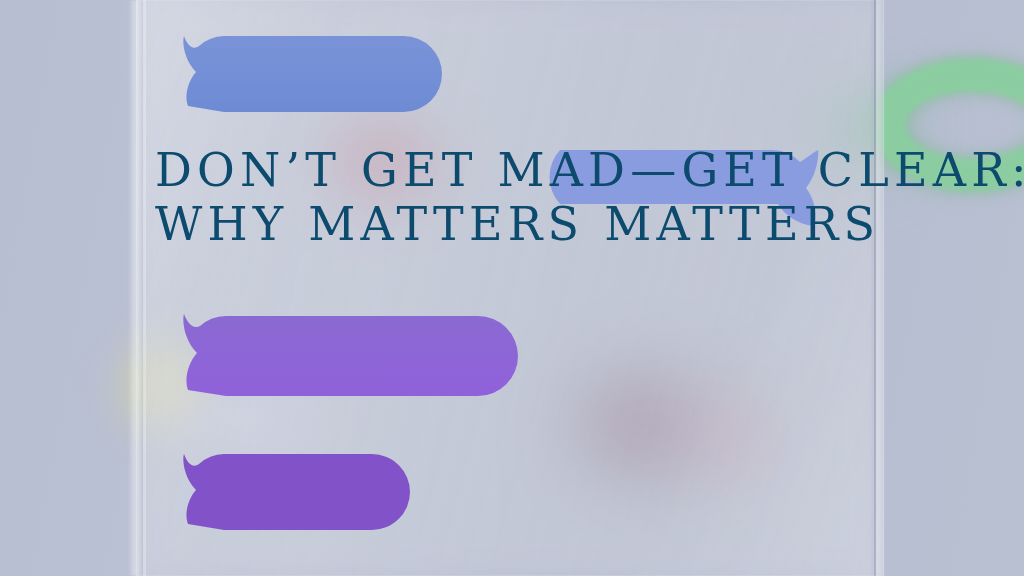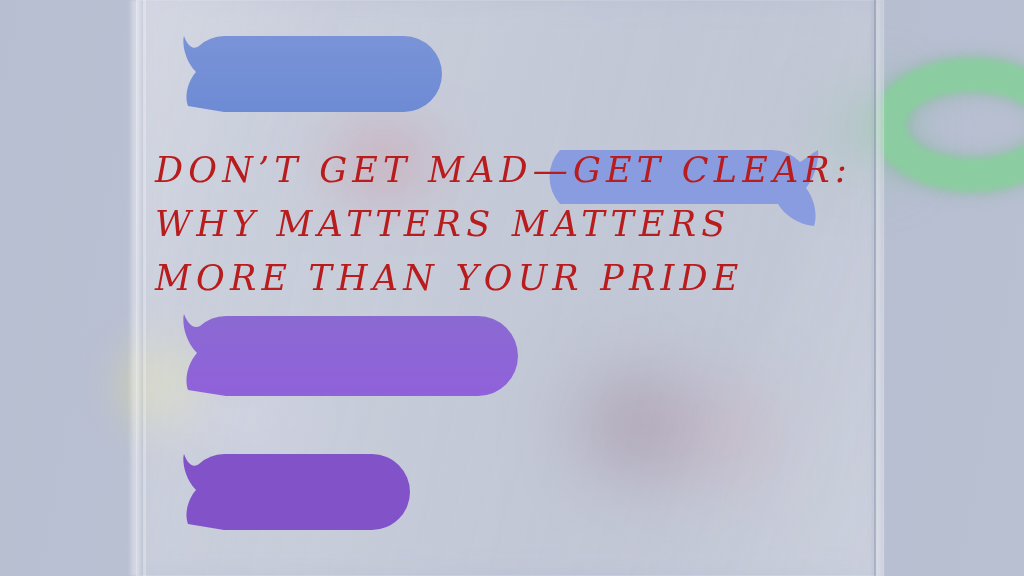--- a/index.html
+++ b/index.html
@@ -159,26 +159,25 @@
 
   
   .title-wrap {
     position: absolute;
     left: 155px; top: 143px;
     width: 700px;
   }
   .title-line {
     font-family: "DejaVu Serif", "Liberation Serif", serif;
     font-weight: 400;
-    font-size: 35px;
+    font-size: 46px;
     line-height: 54px;
     letter-spacing: 5.2px;
-    color: #b91c1c;
+    color: #0c4a6e;
     white-space: nowrap;
-    font-style: italic;
   }
 </style>
 </head>
 <body>
 
 <div id="stage">
 
   <div class="bg-base"></div>
 
   <div class="blob blob-pink-top"></div>
@@ -230,16 +229,15 @@
 
   <div class="bubble bubble-4">
     <svg viewBox="0 0 228 78" preserveAspectRatio="none" aria-hidden="true">
       <path d="M42,78 h148 a38,38 0 0 0 0,-76 H42 a38,38 0 0 0 -25,10 C10,17 5,10 2,2 0,8 2,26 14,38 6,47 2,62 6,72 Z" fill="#8253c8"></path>
     </svg>
   </div>
 
   <div class="title-wrap">
     <div class="title-line">DON’T GET MAD—GET CLEAR:</div>
     <div class="title-line">WHY MATTERS MATTERS</div>
-    <div class="title-line">MORE THAN YOUR PRIDE</div>
   </div>
 
 </div>
 
 </body></html>

